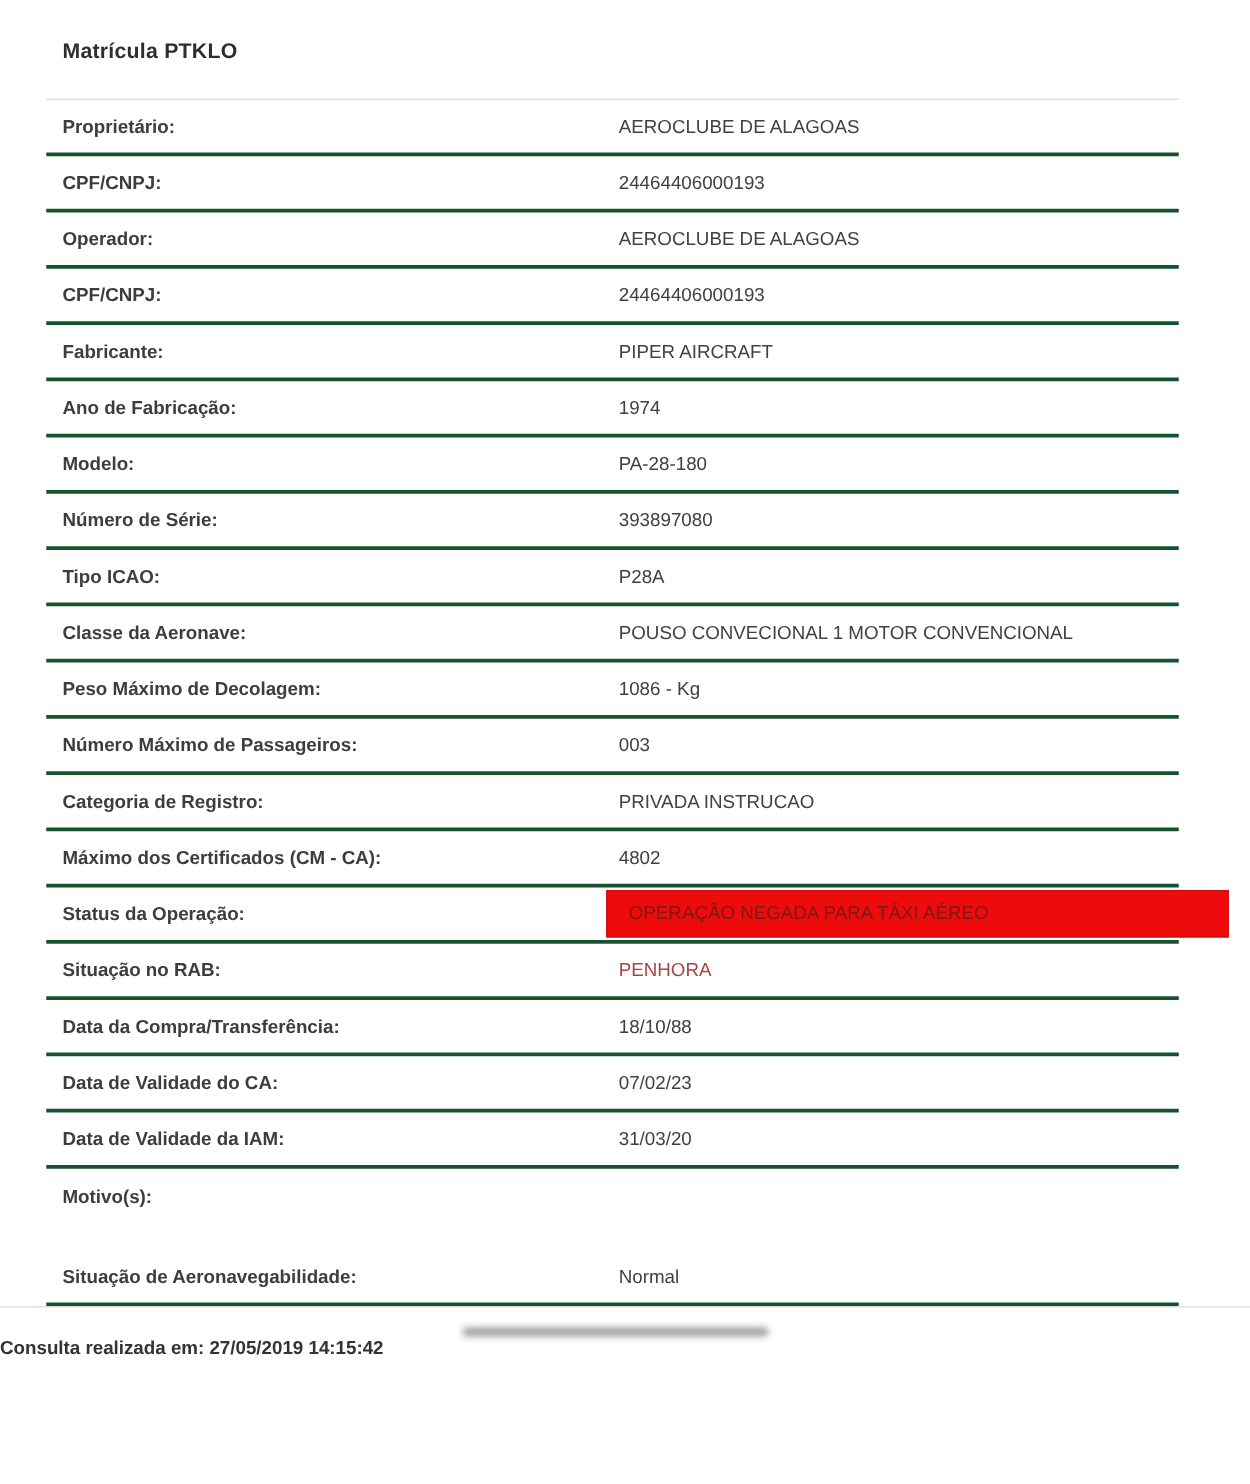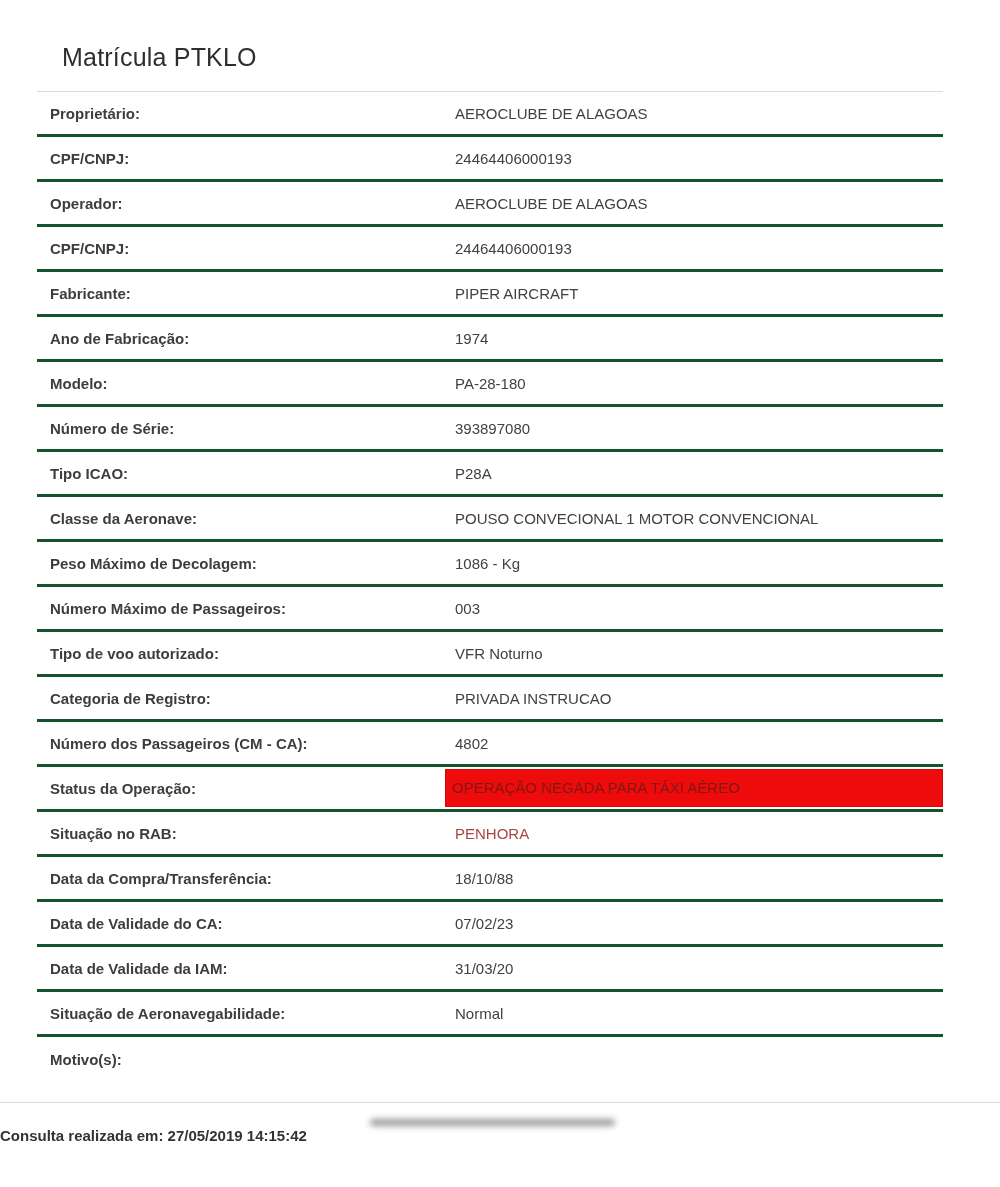--- a/index.html
+++ b/index.html
@@ -4,37 +4,37 @@
 <style>
   html,body{margin:0;padding:0;}
   body{
     width:1000px;height:1187px;background:#ffffff;position:relative;
     font-family:"Liberation Sans","DejaVu Sans",sans-serif;
     color:#3d3d3d;-webkit-font-smoothing:antialiased;
   }
   .content{margin-left:37px;width:906px;}
   .header{height:80px;border-bottom:1px solid #dcdcdc;box-sizing:border-box;}
   .page-title{
-    margin:12px;padding:31px 0 0 13px;font-size:25px;font-weight:normal;color:#2e2e2e;
+    margin:0;padding:31px 0 0 13px;font-size:17px;font-weight:bold;color:#2e2e2e;
     letter-spacing:0.2px;
   }
   .row{
     display:flex;align-items:center;height:45px;box-sizing:border-box;
     border-bottom:3px solid #14532d;font-size:15px;
   }
   .row.tall{height:65px;border-bottom:none;align-items:flex-start;}
   .row.tall .cell-label{padding-top:14px;}
   .cell-label{
     flex:0 0 418px;box-sizing:border-box;padding-left:13px;
     font-weight:bold;color:#3d3d3d;white-space:nowrap;
   }
-  .cell-value{flex:1;color:#414141;white-space:nowrap;}
+  .cell-value{flex:1;color:#414141;white-space:nowrap;margin-left:40px;}
   .status-bar{
     margin-left:-10px;width:498px;height:38px;line-height:36px;
-    box-sizing:border-box;padding-left:6px;
+    box-sizing:border-box;padding-left:17px;
     background:#ee0b0c;border:1px solid #d40a0a;color:#811712;
     overflow:hidden;white-space:nowrap;
   }
   .red-link{color:#a94442;text-decoration:none;cursor:pointer;}
   .footer{
     border-top:1px solid #dcdcdc;height:52px;box-sizing:border-box;
     text-align:left;position:relative;
   }
   .footer-note{
     display:inline-block;margin-top:24px;font-size:15px;font-weight:bold;color:#333333;
@@ -95,29 +95,25 @@
   </div>
   <div class="row">
     <div class="cell-label">Peso Máximo de Decolagem:</div>
     <div class="cell-value">1086 - Kg</div>
   </div>
   <div class="row">
     <div class="cell-label">Número Máximo de Passageiros:</div>
     <div class="cell-value">003</div>
   </div>
   <div class="row">
-    <div class="cell-label">Tipo de voo autorizado:</div>
-    <div class="cell-value">VFR Noturno</div>
-  </div>
-  <div class="row">
     <div class="cell-label">Categoria de Registro:</div>
     <div class="cell-value">PRIVADA INSTRUCAO</div>
   </div>
   <div class="row">
-    <div class="cell-label">Número dos Passageiros (CM - CA):</div>
+    <div class="cell-label">Máximo dos Certificados (CM - CA):</div>
     <div class="cell-value">4802</div>
   </div>
 
   <div class="row">
     <div class="cell-label">Status da Operação:</div>
     <div class="cell-value">
       <div class="status-bar">OPERAÇÃO NEGADA PARA TÁXI AÉREO</div>
     </div>
   </div>
 
@@ -133,28 +129,28 @@
     <div class="cell-value">18/10/88</div>
   </div>
   <div class="row">
     <div class="cell-label">Data de Validade do CA:</div>
     <div class="cell-value">07/02/23</div>
   </div>
   <div class="row">
     <div class="cell-label">Data de Validade da IAM:</div>
     <div class="cell-value">31/03/20</div>
   </div>
+  <div class="row tall">
+    <div class="cell-label">Motivo(s):</div>
+    <div class="cell-value"></div>
+  </div>
+
   <div class="row">
     <div class="cell-label">Situação de Aeronavegabilidade:</div>
     <div class="cell-value">Normal</div>
-  </div>
-
-  <div class="row tall">
-    <div class="cell-label">Motivo(s):</div>
-    <div class="cell-value"></div>
   </div>
 
 </div>
 
 <div class="footer">
   <div class="smudge"></div>
   <span class="footer-note">Consulta realizada em: 27/05/2019 14:15:42</span>
 </div>
 
 </body></html>

